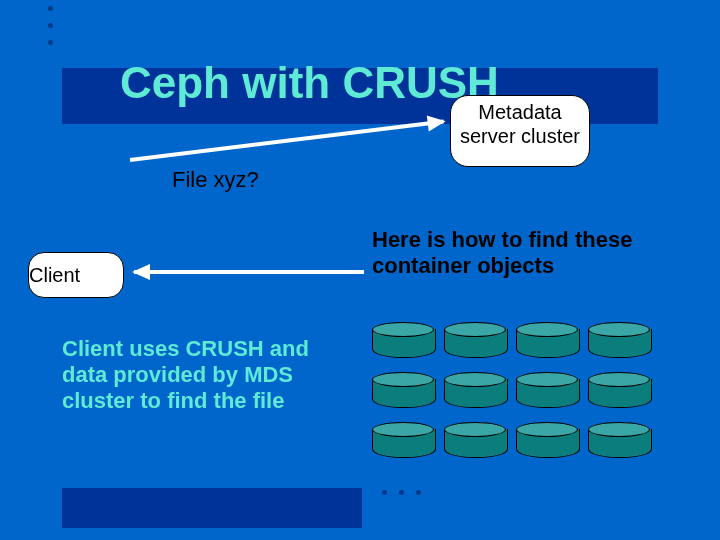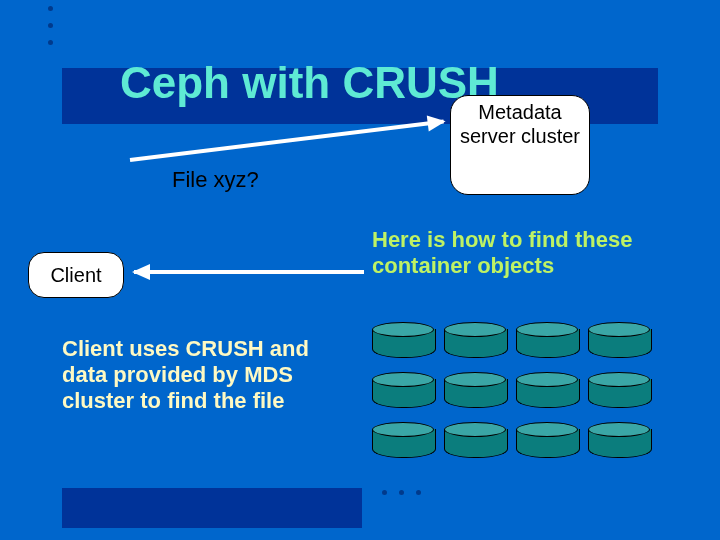--- a/index.html
+++ b/index.html
@@ -19,21 +19,21 @@
     position:absolute;left:62px;top:68px;width:596px;height:56px;
     background:#003399;
   }
   .title-text{
     position:absolute;left:120px;top:58px;
     font-size:44px;font-weight:bold;color:#5eead4;
     white-space:nowrap;
   }
   
   .mds-box{
-    position:absolute;left:450px;top:95px;width:140px;height:100px;
+    position:absolute;left:450px;top:95px;width:140px;height:72px;
     background:#fff;border:1px solid #000;border-radius:18px;
     text-align:center;padding-top:4px;box-sizing:border-box;
     font-size:20px;line-height:24px;
   }
   
   .file-label{
     position:absolute;left:165px;top:167px;
     font-size:22px;color:#000;margin-left:7px;
   }
   
@@ -43,40 +43,40 @@
     transform-origin:left center;transform:rotate(-7deg);
   }
   .arrow-up::after{
     content:"";position:absolute;right:-2px;top:-10px;
     border-left:18px solid #fff;border-top:8px solid transparent;border-bottom:8px solid transparent;
   }
   
   .client-box{
     position:absolute;left:28px;top:252px;width:94px;height:44px;
     background:#fff;border:1px solid #000;border-radius:16px;
-    text-align:center;line-height:44px;font-size:20px;
+    line-height:44px;font-size:20px;
   }
   
   .arrow-back{
     position:absolute;left:134px;top:270px;width:230px;height:0;
     border-top:4px solid #fff;
   }
   .arrow-back::before{
     content:"";position:absolute;left:-2px;top:-10px;
     border-right:18px solid #fff;border-top:8px solid transparent;border-bottom:8px solid transparent;
   }
   
   .resp-text{
     position:absolute;left:372px;top:227px;width:320px;
-    font-size:22px;font-weight:bold;color:#bef264;line-height:26px;
+    font-size:22px;font-weight:bold;color:#000000;line-height:26px;
   }
   
   .explain{
     position:absolute;left:62px;top:336px;width:280px;
-    font-size:22px;font-weight:bold;color:#fef9c3;line-height:26px;
+    font-size:22px;font-weight:bold;color:#5eead4;line-height:26px;
   }
   
   .farm{position:absolute;left:372px;top:322px;}
   .row{display:flex;gap:10px;margin-bottom:10px;}
   .cyl{
     width:62px;height:40px;position:relative;
   }
   .cyl .body{
     position:absolute;left:0;top:7px;width:62px;height:28px;
     background:#0b7d7d;border-left:1px solid #000;border-right:1px solid #000;border-bottom:1px solid #000;

